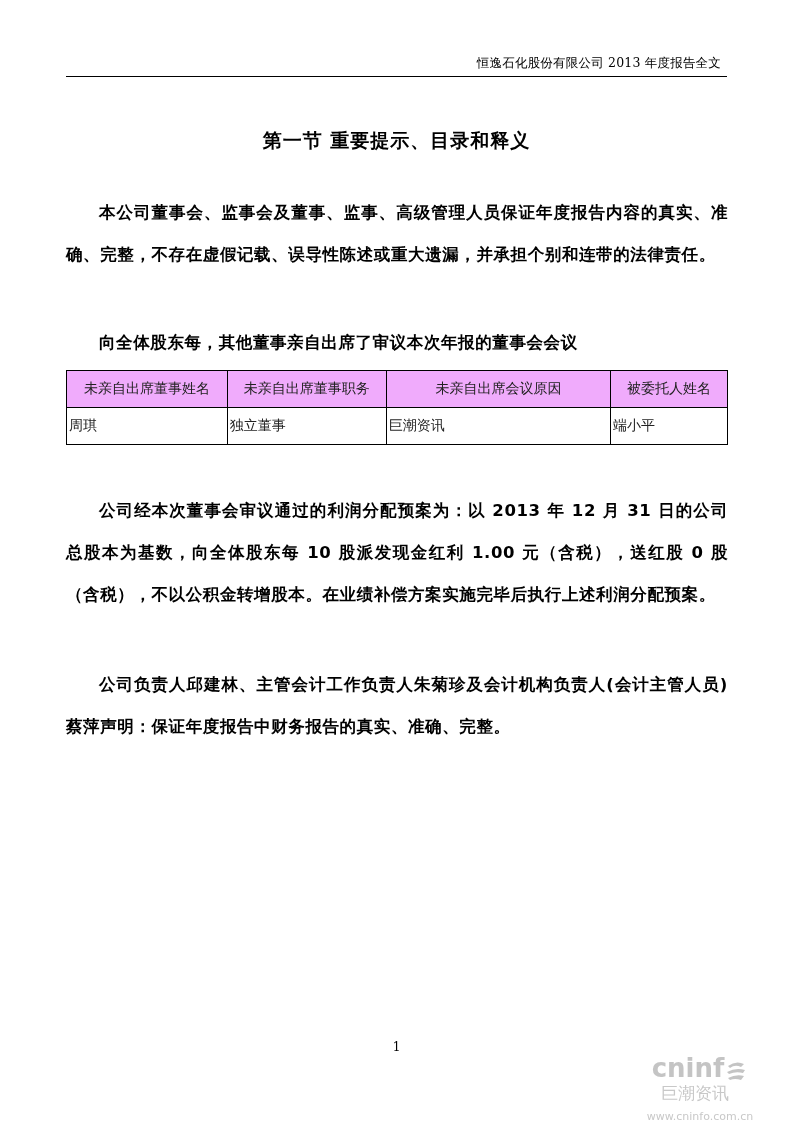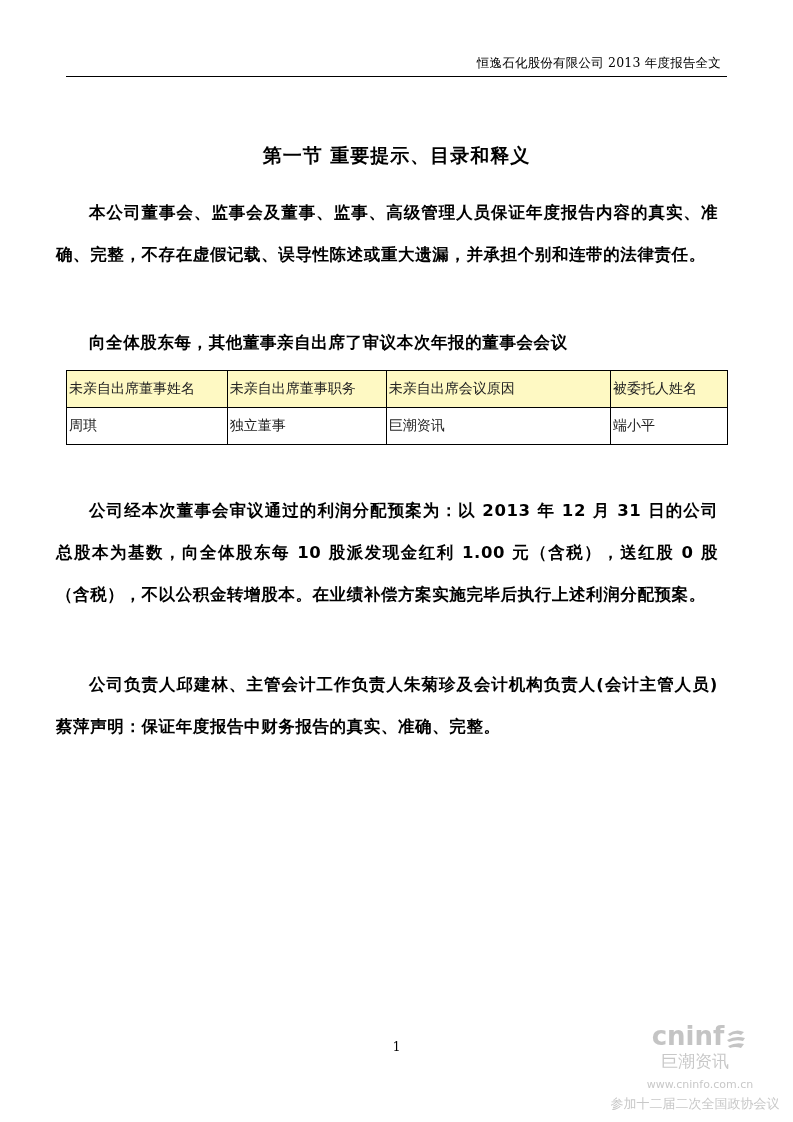--- a/index.html
+++ b/index.html
@@ -2,38 +2,38 @@
 <html><head>
 <meta charset="utf-8">
 <style>
   html, body { margin:0; padding:0; background:#ffffff; }
   body { width:793px; height:1122px; position:relative; overflow:hidden;
          font-family:"DejaVu Serif", "Liberation Serif", serif; color:#000; }
   .header-text { position:absolute; right:72px; top:55px; font-size:12.5px;
                  font-family:"DejaVu Serif", serif; letter-spacing:0.2px; }
   .header-rule { position:absolute; left:66px; right:66px; top:76px; height:0;
                  border-top:1px solid #000; }
-  .title { position:absolute; left:0; right:0; top:143px; text-align:center;
+  .title { position:absolute; left:0; right:0; top:128px; text-align:center;
            font-family:"DejaVu Sans", sans-serif; font-weight:bold; font-size:19px; letter-spacing:1px; }
-  .para { position:absolute; left:56px; width:662px; font-family:"DejaVu Sans", sans-serif;
+  .para { position:absolute; left:66px; width:662px; font-family:"DejaVu Sans", sans-serif;
           font-weight:bold; font-size:16.5px; line-height:42px; text-align:justify;
           text-indent:33px; letter-spacing:0.6px; }
   .p1 { top:192px; }
   .p2 { top:322px; }
   .p3 { top:490px; }
   .p4 { top:664px; }
   table.directors { position:absolute; left:66px; top:370px; width:662px; border-collapse:collapse;
           font-family:"DejaVu Sans", sans-serif; font-size:14px; font-weight:normal; }
   table.directors td, table.directors th { border:1.5px solid #000; padding:0 2px; height:36px;
           font-weight:normal; text-align:left; white-space:nowrap; color:#222; }
-  table.directors th { background:#fef9c3; text-align:left; }
+  table.directors th { background:#f0abfc; text-align:center; }
   .c1 { width:158px; } .c2 { width:156px; } .c3 { width:226px; } .c4 { width:114px;margin-top:48px; }
   .page-num { position:absolute; left:0; right:0; top:1040px; text-align:center; font-size:12px; }
   .watermark { position:absolute; left:610px; top:1022px; width:180px; text-align:center; color:#c8c8c8; }
-  .wm-logo { font-family:"DejaVu Sans", sans-serif; font-weight:bold; font-size:26px; color:#c4c4c4; letter-spacing:0px; line-height:28px; }
+  .wm-logo { font-family:"DejaVu Sans", sans-serif; font-weight:bold; font-size:26px; color:#c4c4c4; letter-spacing:0px; line-height:28px;margin-top:32px; }
   .wm-logo .swirl { display:inline-block; width:24px; height:22px; vertical-align:middle; }
   .wm-cn { font-family:"DejaVu Sans", sans-serif; font-size:17px; color:#c8c8c8; line-height:22px; margin-left:-10px; }
   .wm-url { font-family:"DejaVu Sans", sans-serif; font-size:11px; color:#c8c8c8; line-height:18px; margin-top:4px; }
   .wm-tag { font-family:"DejaVu Sans", sans-serif; font-size:13px; color:#c8c8c8; line-height:20px; margin-left:-10px; white-space:nowrap; }
 </style>
 </head>
 <body>
 
 <div class="header-text">恒逸石化股份有限公司 2013 年度报告全文</div>
 <div class="header-rule"></div>

